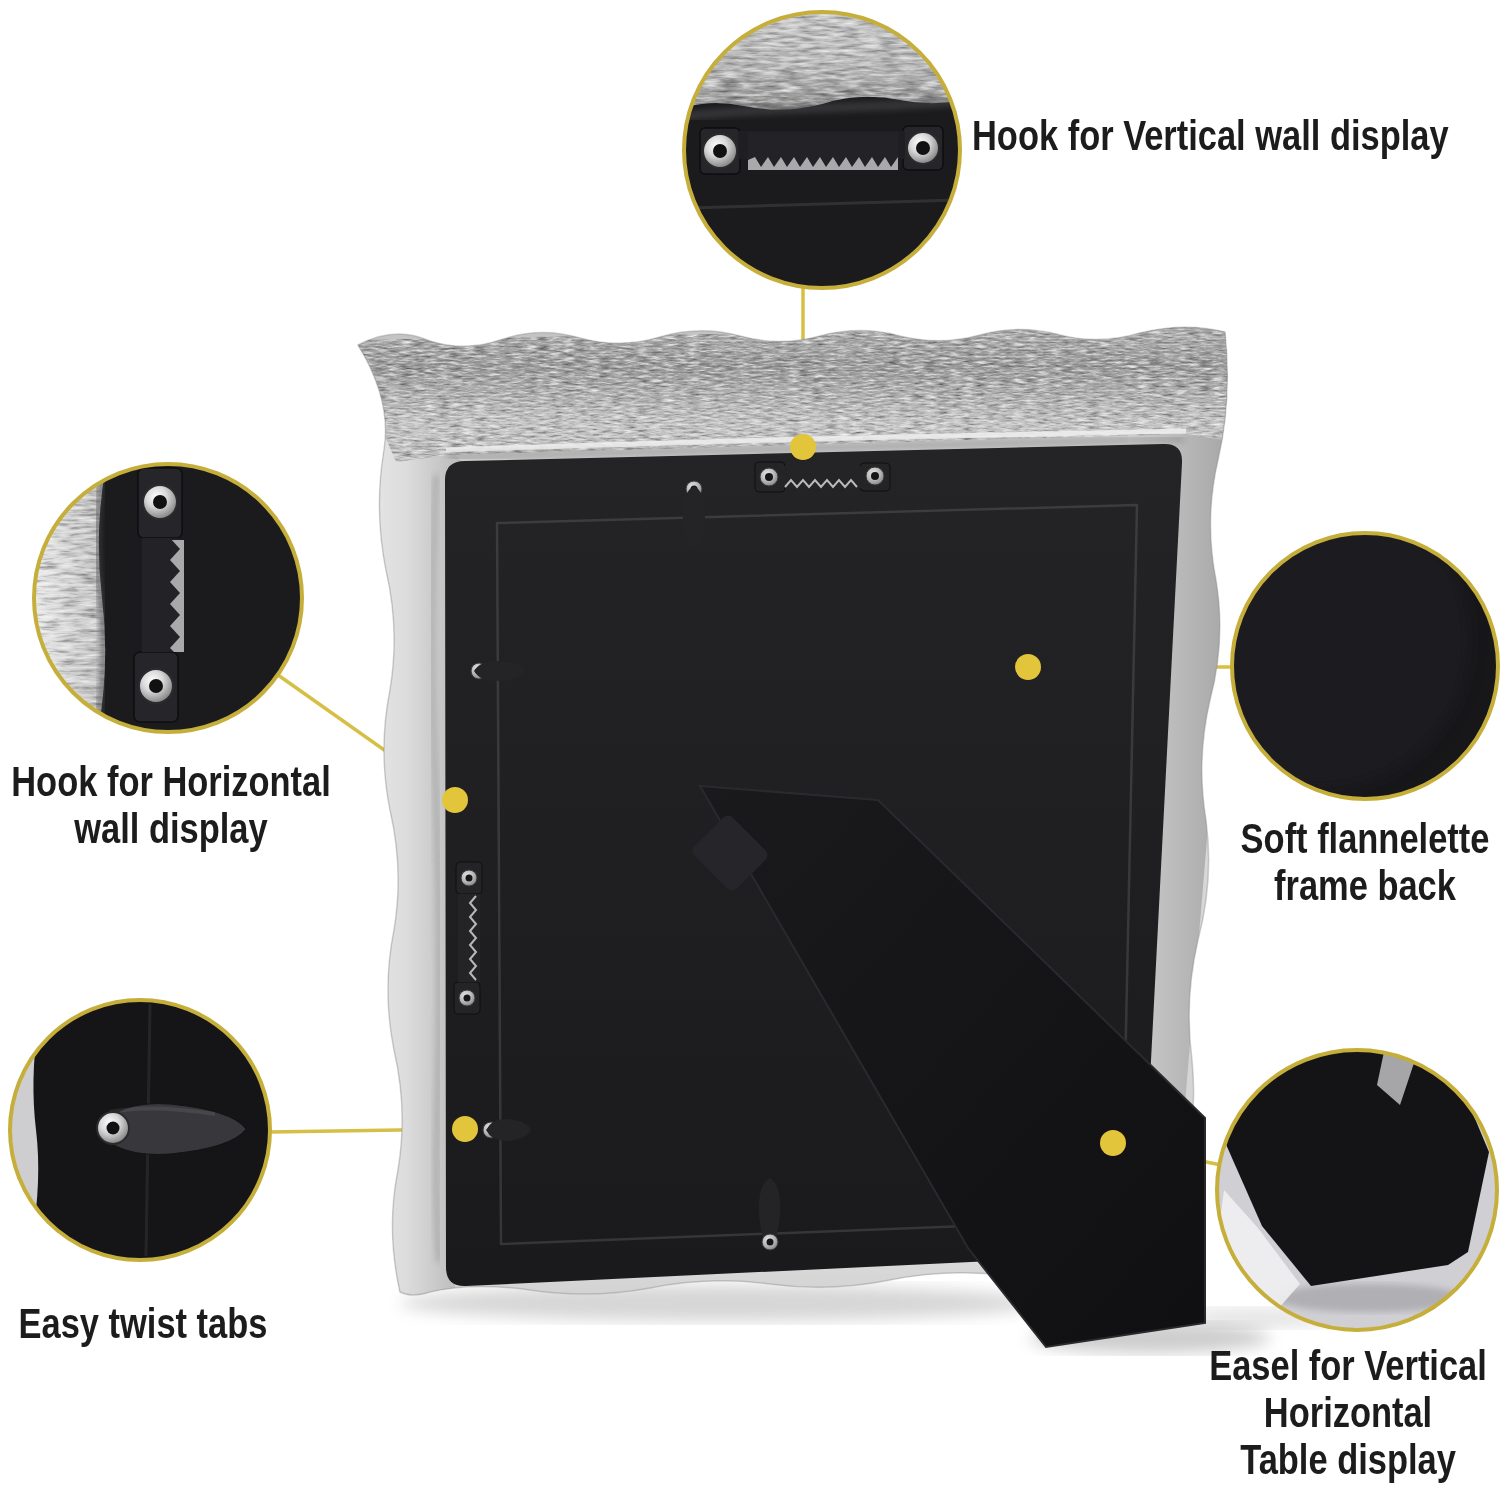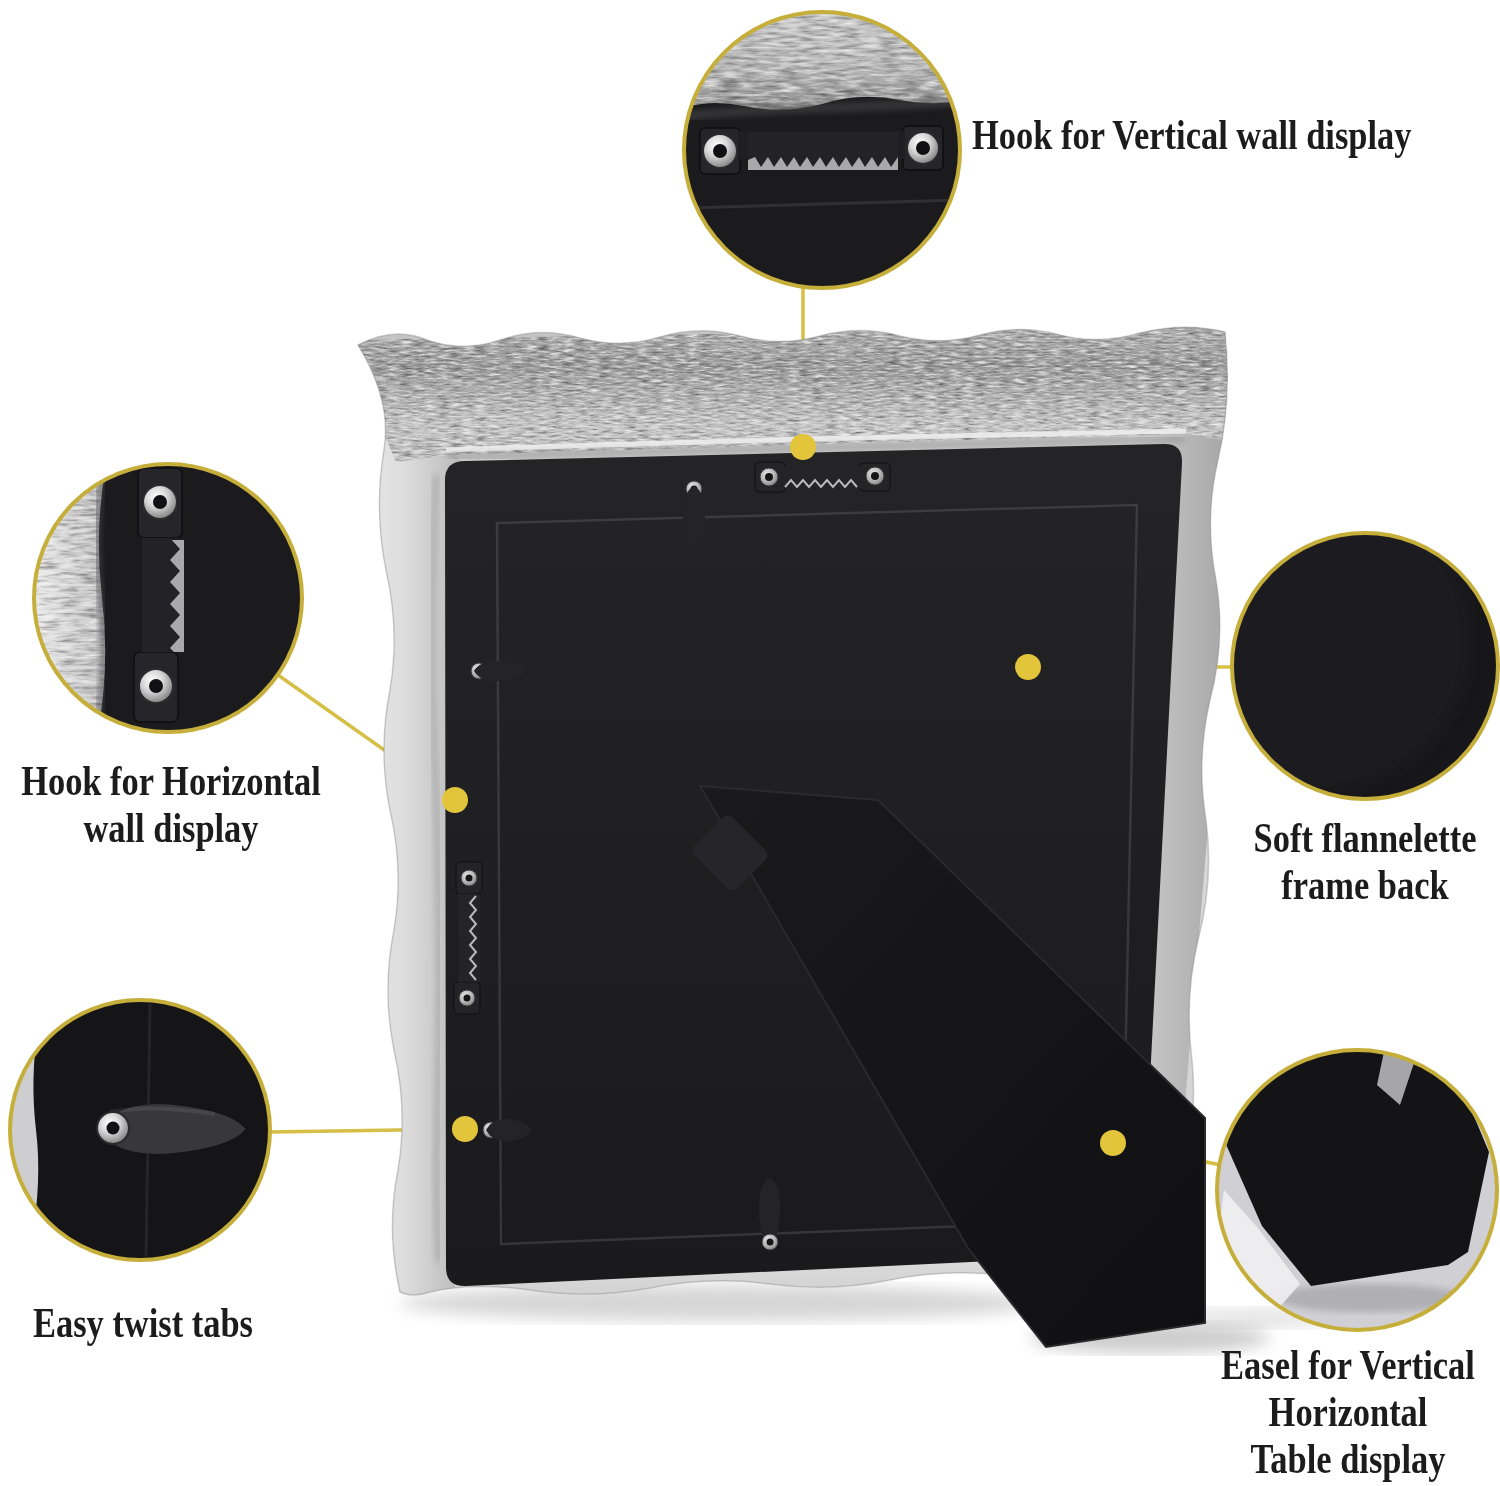--- a/index.html
+++ b/index.html
@@ -1,17 +1,17 @@
 <!DOCTYPE html>
 <html style="--accent: #d6bf45; --dot: #e2c53b; --ring: #c6ae3b; --text: #1c1c1c;"><head>
 <meta charset="utf-8">
 <style>
   html,body{margin:0;padding:0;background:#ffffff;}
   #page{position:relative;width:1500px;height:1486px;background:#fff;overflow:hidden;
-        font-family:Liberation Serif, serif;}
+        font-family:Liberation Sans, sans-serif;}
   #scene{position:absolute;left:0;top:0;}
   .lbl{position:absolute;color:var(--text,#1c1c1c);font-weight:700;font-size:42px;
        line-height:47px;white-space:nowrap;}
   .lbl.center{transform:translateX(-50%) scaleX(.82);transform-origin:center top;}
   .lbl.left{transform:scaleX(.82);transform-origin:left top;}
   .ring{fill:none;stroke:var(--ring,#c6ae3b);stroke-width:4;}
   .lead{stroke:var(--accent,#d6bf45);stroke-width:3.5;fill:none;}
   .dot{fill:var(--dot,#e2c53b);}
 </style>
 </head>

